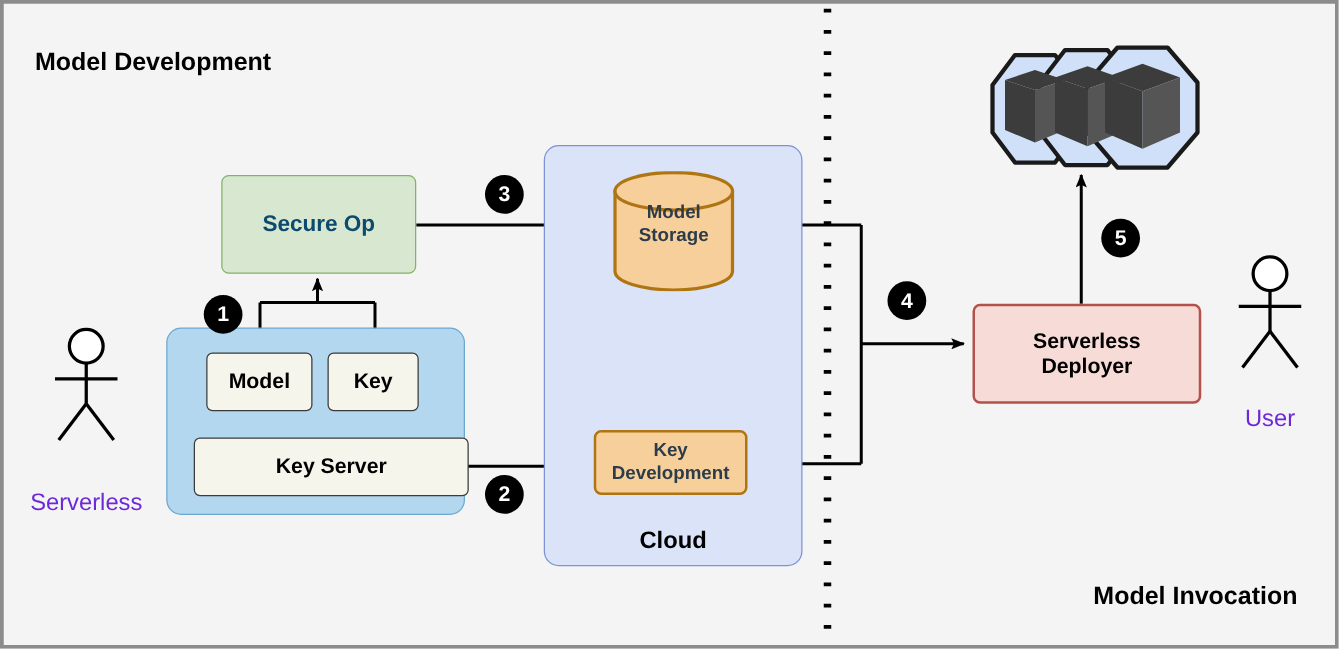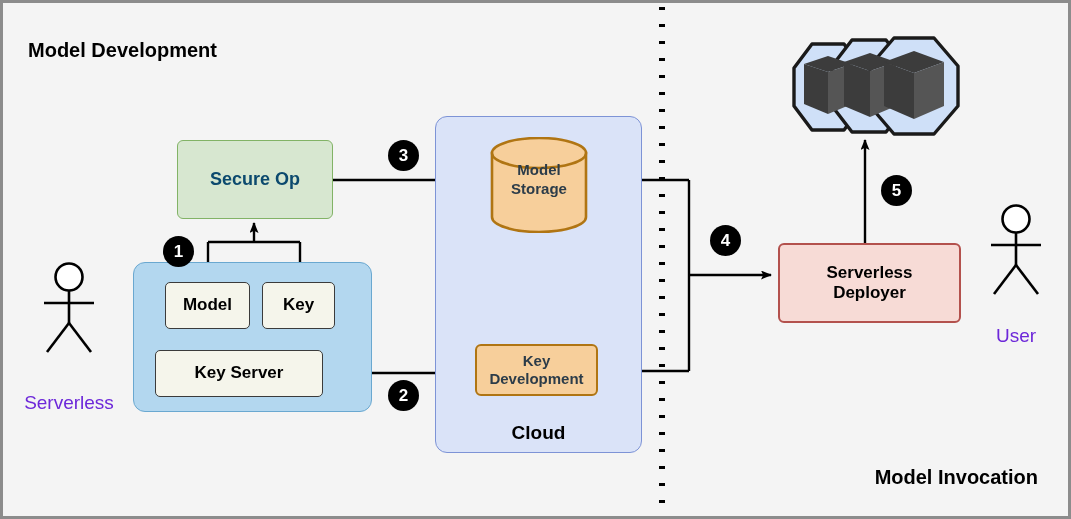--- a/index.html
+++ b/index.html
@@ -64,21 +64,21 @@
   .box-cream {
     background: #f5f5eb;
     border: 1.6px solid #3b3b3b;
     border-radius: 5px;
     font-weight: bold;
     font-size: 17px;
     color: #000;
   }
   .n-model  { left: 162px; top: 279px; width: 85px;  height: 47px; }
   .n-key    { left: 259px; top: 279px; width: 73px;  height: 47px; }
-  .n-keysrv { left: 152px; top: 347px; width: 168px; height: 47px; }
+  .n-keysrv { left: 152px; top: 347px; width: 220px; height: 47px; }
 
   
   .n-secureop {
     left: 174px; top: 137px; width: 156px; height: 79px;
     background: #d7e7d0;
     border: 1.6px solid #82b366;
     border-radius: 6px;
     font-weight: bold;
     font-size: 18px;
     color: #0c4a6e;

